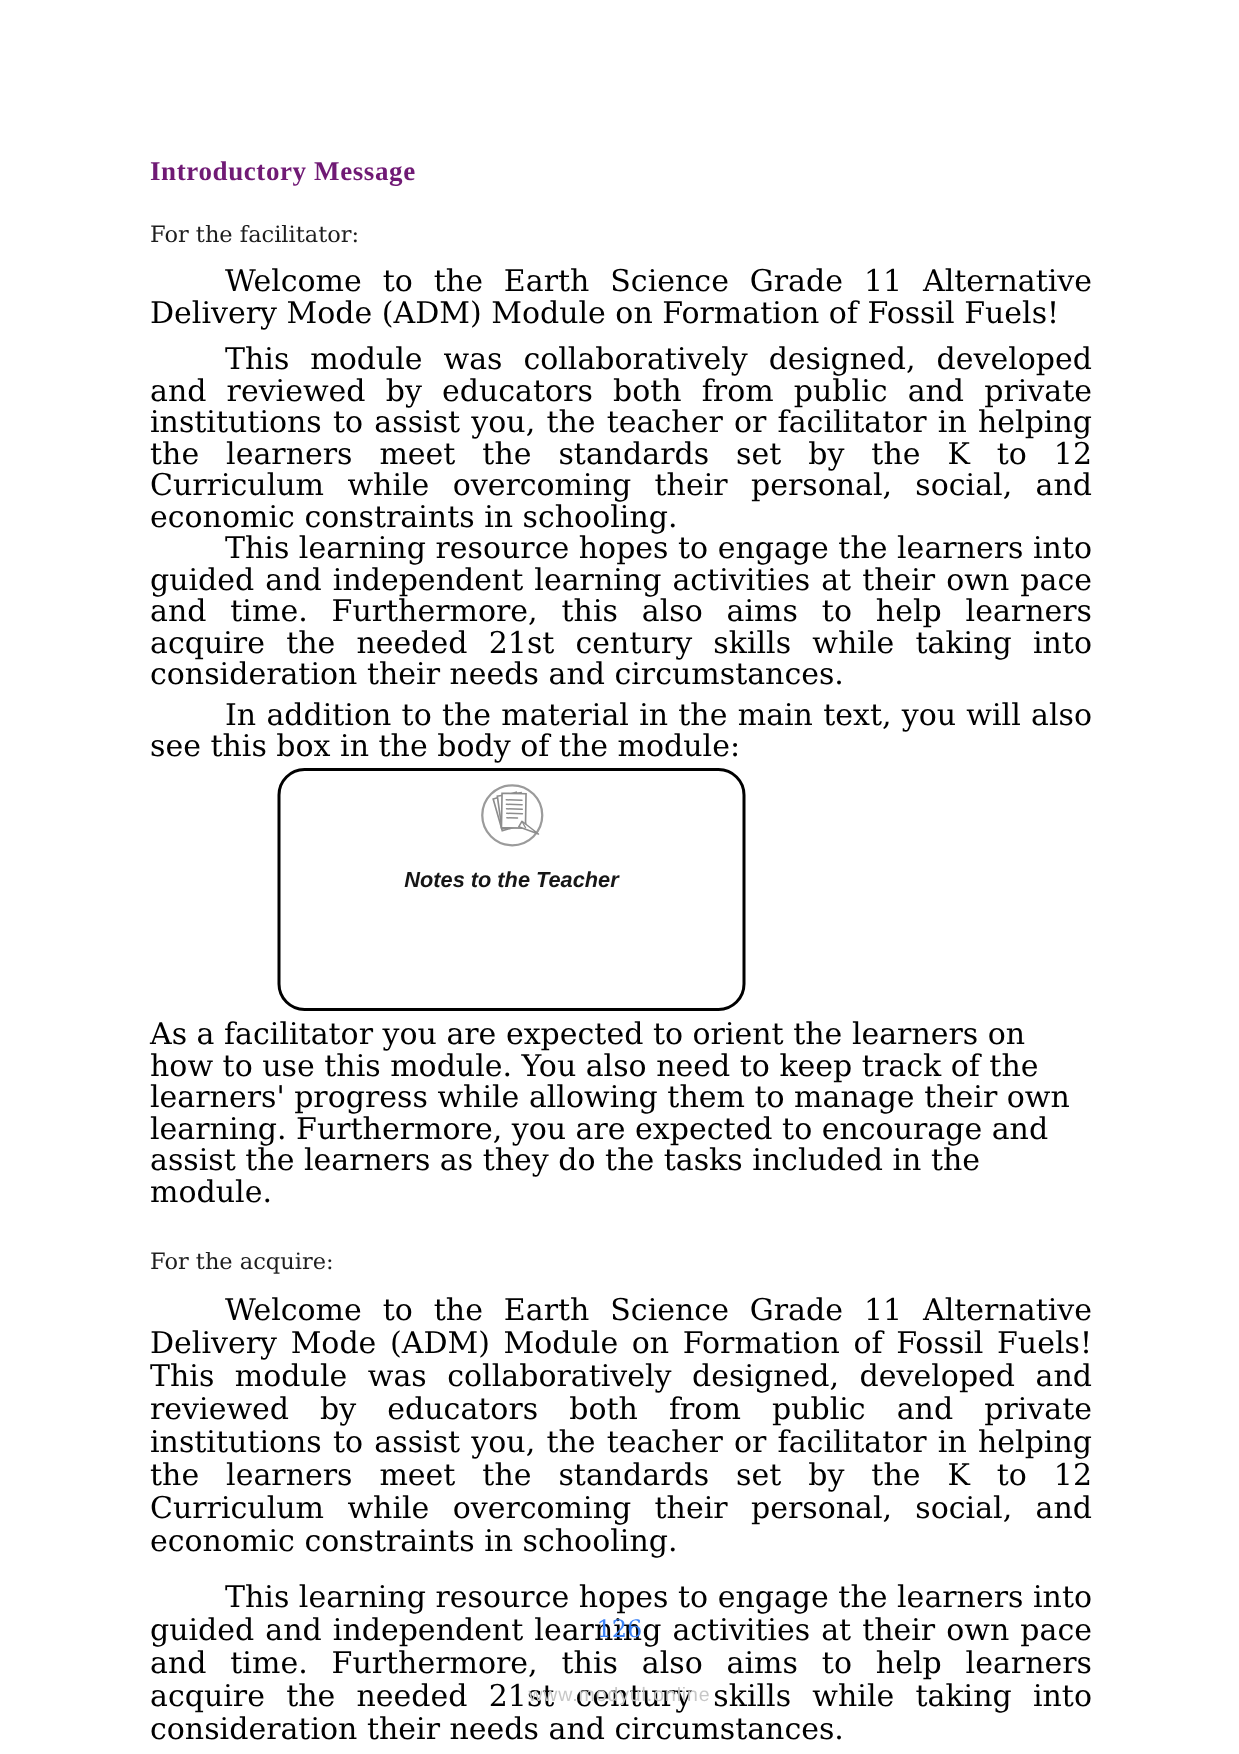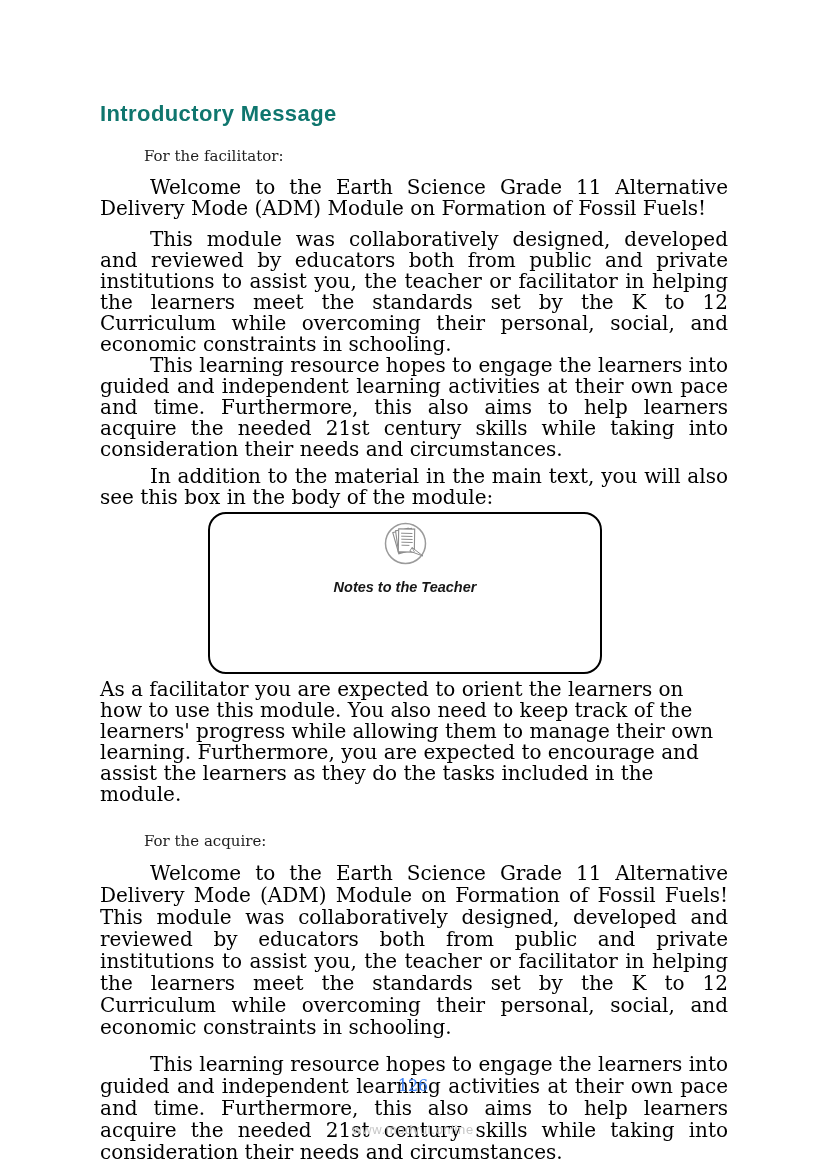--- a/index.html
+++ b/index.html
@@ -14,50 +14,49 @@
     color: #1d1d1d;
   }
   .content {
     position: absolute;
     left: 100px;
     top: 0;
     width: 628px;
     padding-top: 100px;
   }
   .doc-title {
-    font-family: Liberation Sans, sans-serif;
-    font-size: 22px;
+    font-family: Liberation Serif, serif;
+    font-size: 18px;
     font-weight: bold;
     letter-spacing: 0.4px;
     line-height: 28px;
-    color: #0f766e;
+    color: #701a75;
   }
   .section-heading {
     margin-top: 18px;
     font-size: 15px;
     line-height: 21px;
-    margin-left: 44px;
   }
   .para {
     font-size: 20px;
     line-height: 21px;
     color: #000000;
   }
   .indent { text-indent: 50px; }
   .just { text-align: justify; }
   .mt10 { margin-top: 10px; }
   .mt6  { margin-top: 6px; }
   .mt5  { margin-top: 5px; }
   .lh22 { line-height: 22px; }
   .gap-top { margin-top: 15px; }
   .learner-heading { margin-top: 26px; }
   .notes-box {
     margin-top: 4px;
-    margin-left: 108px;
-    width: 394px;
+    margin-left: 85px;
+    width: 312px;
     height: 162px;
     border: 2px solid #000000;
     border-radius: 18px;
     background: #ffffff;
     text-align: center;
     padding-top: 7px;
   }
   .notes-icon { display: inline-block; height: 45px; }
   .notes-title {
     margin-top: 9px;

